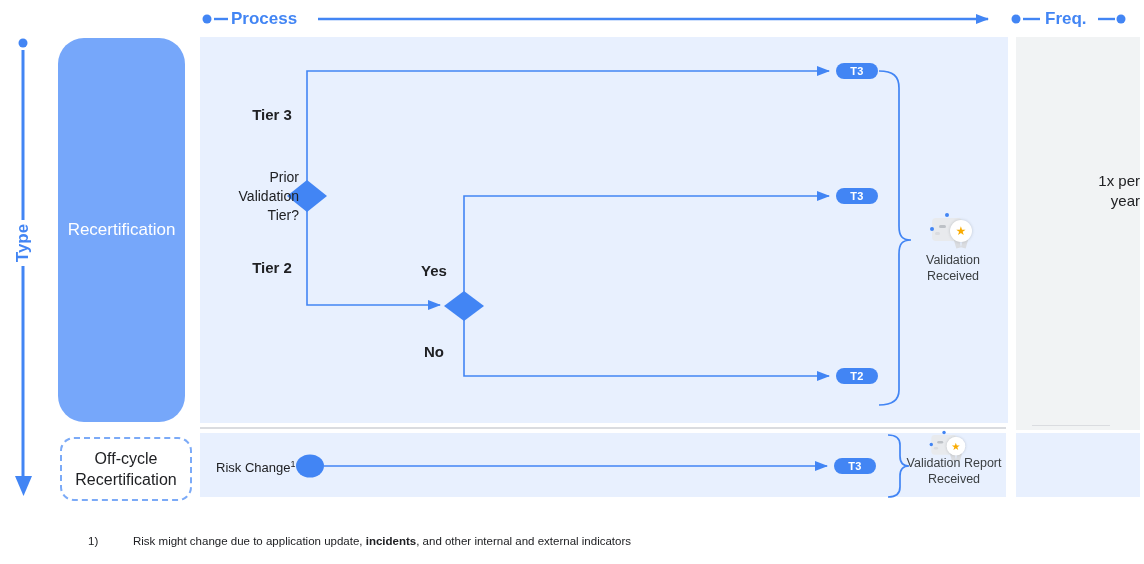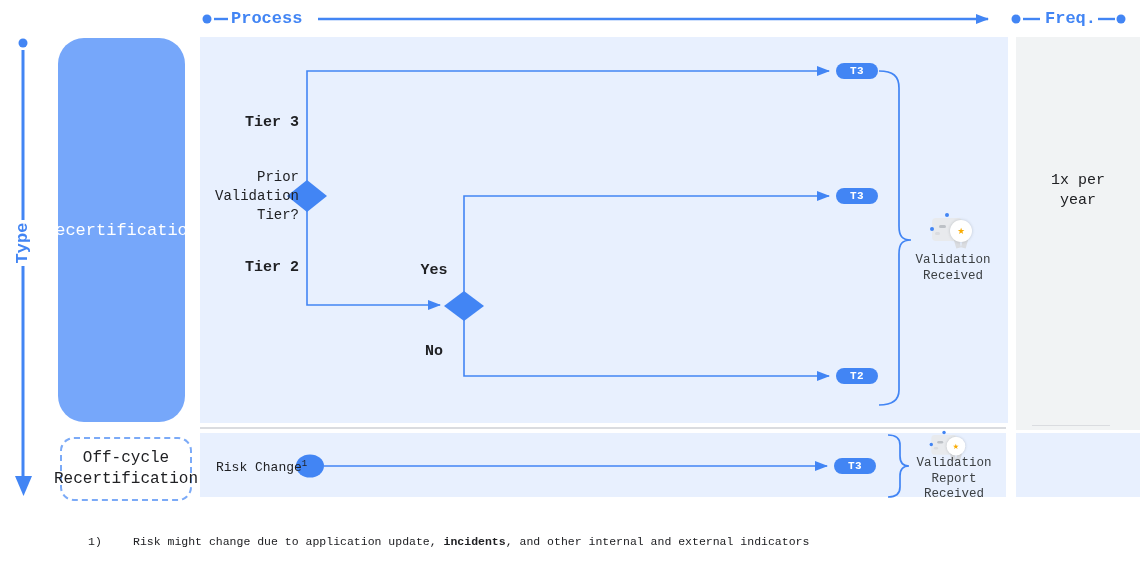--- a/index.html
+++ b/index.html
@@ -2,21 +2,21 @@
 <html style="--accent: #4285f4; --light-blue: #e8f0fe; --recert-fill: #76a7fa; --gray-column: #f1f3f4; --divider: #dadce0; --text-dark: #202124; --text-medium: #3c4043; --dashed-border: #7baaf7; --gold: #f9ab00;"><head>
 <meta charset="utf-8">
 <style>
   :root{
     --accent:#4285f4; --light-blue:#e8f0fe; --recert-fill:#76a7fa;
     --gray-column:#f1f3f4; --divider:#dadce0; --text-dark:#202124;
     --text-medium:#3c4043; --dashed-border:#7baaf7; --gold:#f9ab00;
   }
   html,body{margin:0;padding:0;background:#fff;}
   .canvas{position:relative;width:1144px;height:564px;background:#fff;overflow:hidden;
-          font-family:Liberation Mono, monospace;color:var(--text-dark);}
+          font-family:Liberation Sans, sans-serif;color:var(--text-dark);}
   .abs{position:absolute;}
   
   .main-area{left:200px;top:37px;width:808px;height:386px;background:var(--light-blue);}
   .freq-col{left:1016px;top:37px;width:124px;height:393px;background:var(--gray-column);}
   .band{left:200px;top:433px;width:806px;height:64px;background:var(--light-blue);}
   .exception-band{left:1016px;top:433px;width:124px;height:64px;background:var(--light-blue);}
   .sep1{left:200px;top:427px;width:806px;height:2px;background:var(--divider);}
   .sep2{left:1032px;top:425px;width:78px;height:1px;background:var(--divider);}
   
   .recert-box{left:58px;top:38px;width:127px;height:384px;background:var(--recert-fill);
@@ -39,36 +39,36 @@
   .diamond{fill:var(--accent);}
   .brace{stroke:var(--accent);stroke-width:1.7;fill:none;}
   #arr path{fill:var(--accent);}
   
   .axis-label{font-size:17px;font-weight:700;color:var(--accent);}
   .process-label{left:231px;top:9px;}
   .freq-label{left:1045px;top:9px;}
   .type-label{left:-7px;top:233px;width:60px;height:20px;text-align:center;
               transform:rotate(-90deg);}
   .bold-label{font-weight:700;font-size:15px;text-align:center;}
-  .tier3-label{left:240px;top:114px;width:64px;}
+  .tier3-label{left:240px;top:106px;width:64px;}
   .tier2-label{left:240px;top:259px;width:64px;}
   .yes-label{left:408px;top:216px;width:52px;margin-top:46px;}
   .no-label{left:408px;top:343px;width:52px;}
   .decision-label{font-size:14px;text-align:right;line-height:19px;}
   .decision1-label{left:205px;top:168px;width:94px;}
   .decision2-label{left:480px;top:290px;width:86px;line-height:20px;}
   .pill{width:42px;height:16px;border-radius:8px;background:var(--accent);color:#fff;
         font-size:11px;font-weight:700;letter-spacing:.4px;
         display:flex;align-items:center;justify-content:center;}
   .pill-1{left:836px;top:63px;} .pill-2{left:836px;top:188px;}
   .pill-3{left:836px;top:368px;} .pill-4{left:834px;top:458px;}
   .outcome-label{font-size:12.5px;color:var(--text-medium);text-align:center;line-height:16px;}
   .outcome-top{left:901px;top:252px;width:104px;}
   .outcome-bottom{left:892px;top:456px;width:124px;line-height:15.5px;}
-  .annual-label{left:1016px;top:171px;width:124px;text-align:center;
+  .annual-label{left:1016px;top:171px;width:124px;text-align:right;
                 font-size:15px;line-height:20px;}
   .risk-change-label{left:216px;top:459px;font-size:13px;}
   .risk-change-label sup{font-size:9px;}
   
   .award{width:48px;height:38px;}
   .award-top{left:930px;top:213px;}
   .award-bottom{left:926px;top:428px;transform:scale(.85);}
   .award .card{position:absolute;left:2px;top:5px;width:30px;height:23px;
                background:#e8eaed;border-radius:4px;}
   .award .d1{position:absolute;left:15px;top:0;width:4px;height:4px;border-radius:50%;

